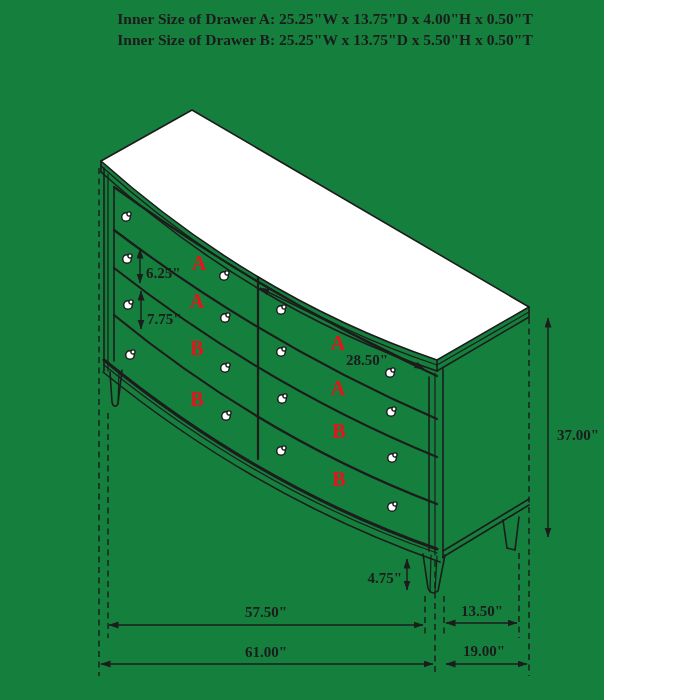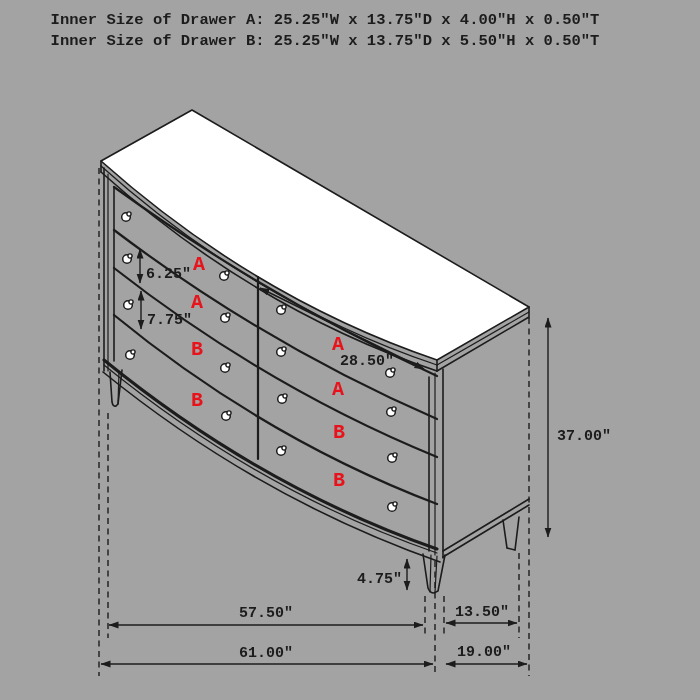--- a/index.html
+++ b/index.html
@@ -1,17 +1,17 @@
 <!DOCTYPE html>
 <html style="--line: #1c1c1c; --red: #e8131a;"><head>
 <meta charset="utf-8">
 <style>
   html,body{margin:0;padding:0;background:#fff;}
-  .stage{position:relative;width:700px;height:700px;background:#a3a3a3;overflow:hidden;
-         font-family:Liberation Mono, monospace;}
+  .stage{position:relative;width:604px;height:700px;background:#15803d;overflow:hidden;
+         font-family:Liberation Serif, serif;}
   svg{position:absolute;left:0;top:0;}
   .ln   {fill:none;stroke:var(--line,#1c1c1c);stroke-width:1.6;stroke-linecap:round;}
   .thin {fill:none;stroke:var(--line,#1c1c1c);stroke-width:1.2;stroke-linecap:round;}
   .drawer{fill:none;stroke:var(--line,#1c1c1c);stroke-width:2.2;stroke-linecap:round;}
   .heavy{fill:none;stroke:var(--line,#1c1c1c);stroke-width:3.1;stroke-linecap:round;}
   .dim  {fill:none;stroke:var(--line,#1c1c1c);stroke-width:1.4;}
   .ext  {fill:none;stroke:var(--line,#1c1c1c);stroke-width:1.4;stroke-dasharray:6 4.5;}
   .face {fill:#ffffff;stroke:var(--line,#1c1c1c);stroke-width:1.6;stroke-linejoin:round;}
   .hdr  {font-size:15.5px;font-weight:bold;fill:var(--line,#1c1c1c);}
   .dimtxt{font-size:15px;font-weight:bold;fill:var(--line,#1c1c1c);}

